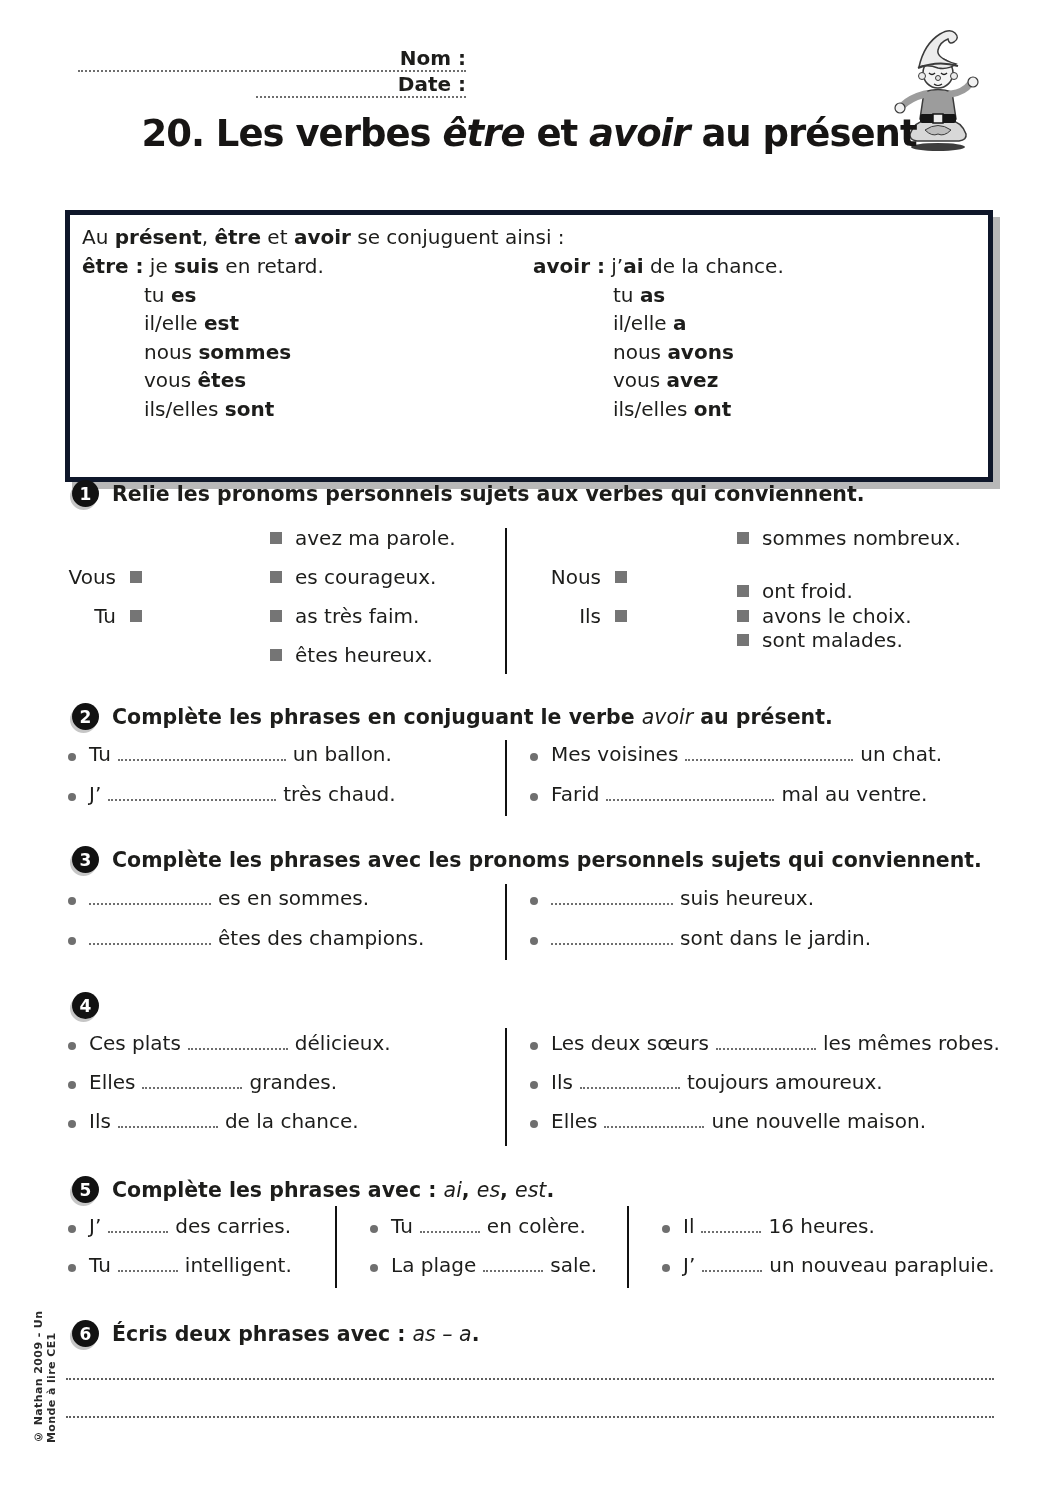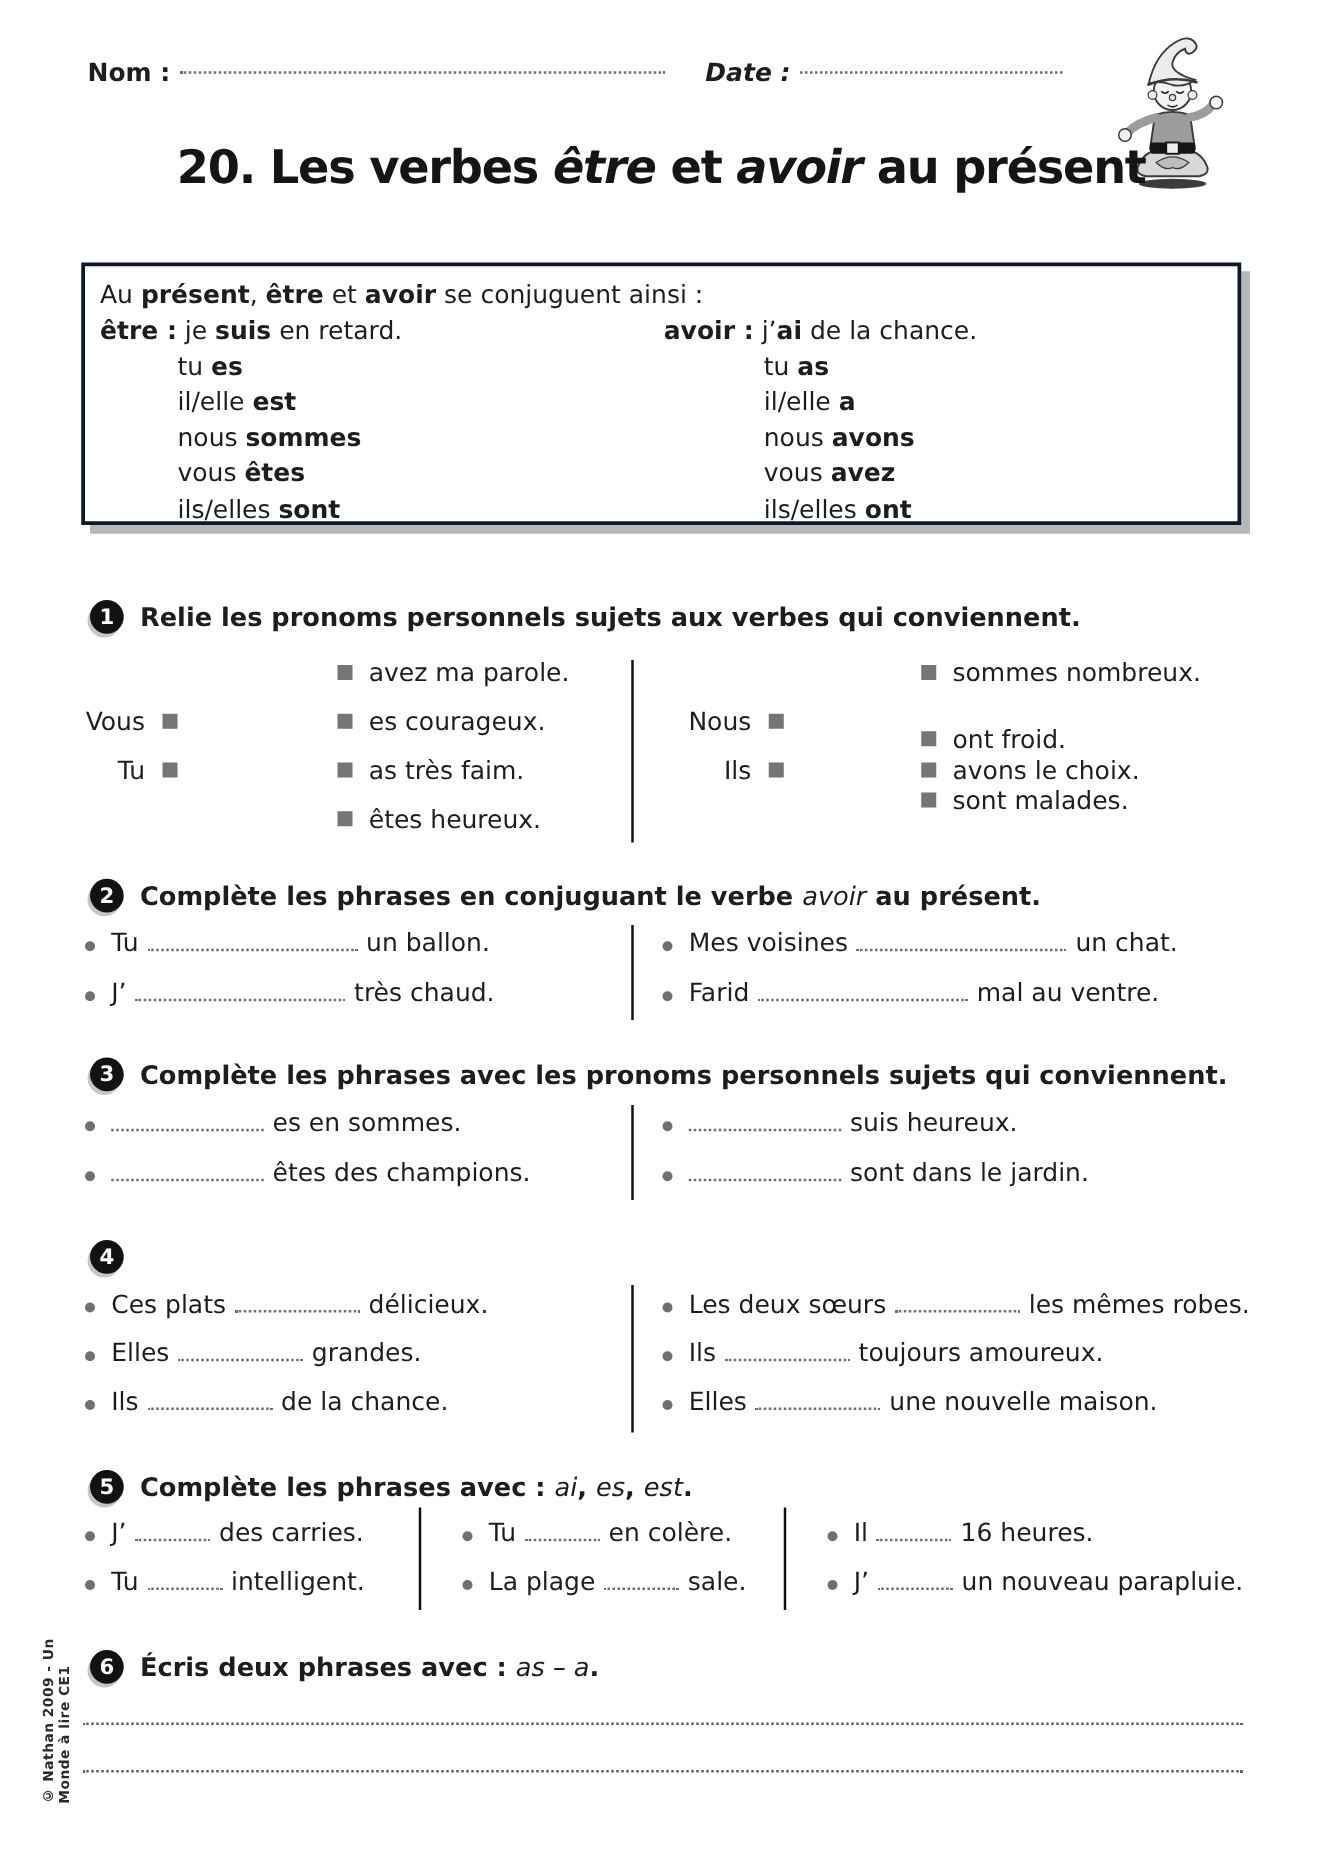--- a/index.html
+++ b/index.html
@@ -2,34 +2,34 @@
 <html lang="fr"><head>
 <meta charset="utf-8">
 <style>
   html,body{margin:0;padding:0;background:#ffffff;}
   .page{
     position:relative; width:1058px; height:1497px; background:#fff;
     font-family:"DejaVu Sans","Liberation Sans",sans-serif;
     color:#1d1d1b; overflow:hidden;
   }
   
-  .namedate{position:absolute; left:70px; top:46px; display:flex; align-items:center; font-size:20px; font-weight:bold;}
+  .namedate{position:absolute; left:70px; top:46px; display:flex; align-items:flex-end; font-size:20px; font-weight:bold;flex-direction:column;}
   .dots{display:inline-block; border-bottom:2px dotted #6e6e6e;}
   .dots-nom{width:388px; margin-left:8px;}
   .dots-date{width:210px; margin-left:8px;}
-  .date-label{margin-left:32px;font-style:italic;}
+  .date-label{margin-left:32px;}
   
   .title{position:absolute; left:0; top:112px; width:100%; text-align:center;
     font-size:37px; font-weight:bold; letter-spacing:-1px; margin:0; color:#171514;}
   .title i{font-style:italic;}
   
   .gnome{position:absolute; left:888px; top:26px;}
   
-  .rulebox{position:absolute; left:65px; top:210px; width:928px; height:210px;
-    border:3px solid #0f172a; background:#fff; box-shadow:7px 7px 0 #b8b8b8; box-sizing:border-box;}
+  .rulebox{position:absolute; left:65px; top:210px; width:928px; height:272px;
+    border:5px solid #0f172a; background:#fff; box-shadow:7px 7px 0 #b8b8b8; box-sizing:border-box;}
   .rb-line{position:relative; font-size:20px; line-height:28.5px; white-space:nowrap;}
   .rb-intro{position:absolute; left:12px; top:8px;}
   .rb-col-left{position:absolute; left:12px; top:37px;}
   .rb-col-right{position:absolute; left:463px; top:37px;}
   .ind{padding-left:62px;}
   .ind2{padding-left:80px;}
   .b{font-weight:bold;}
   
   .exh{position:absolute; left:72px; display:flex; align-items:center; gap:13px;
     font-size:20.5px; font-weight:bold; white-space:nowrap;}

